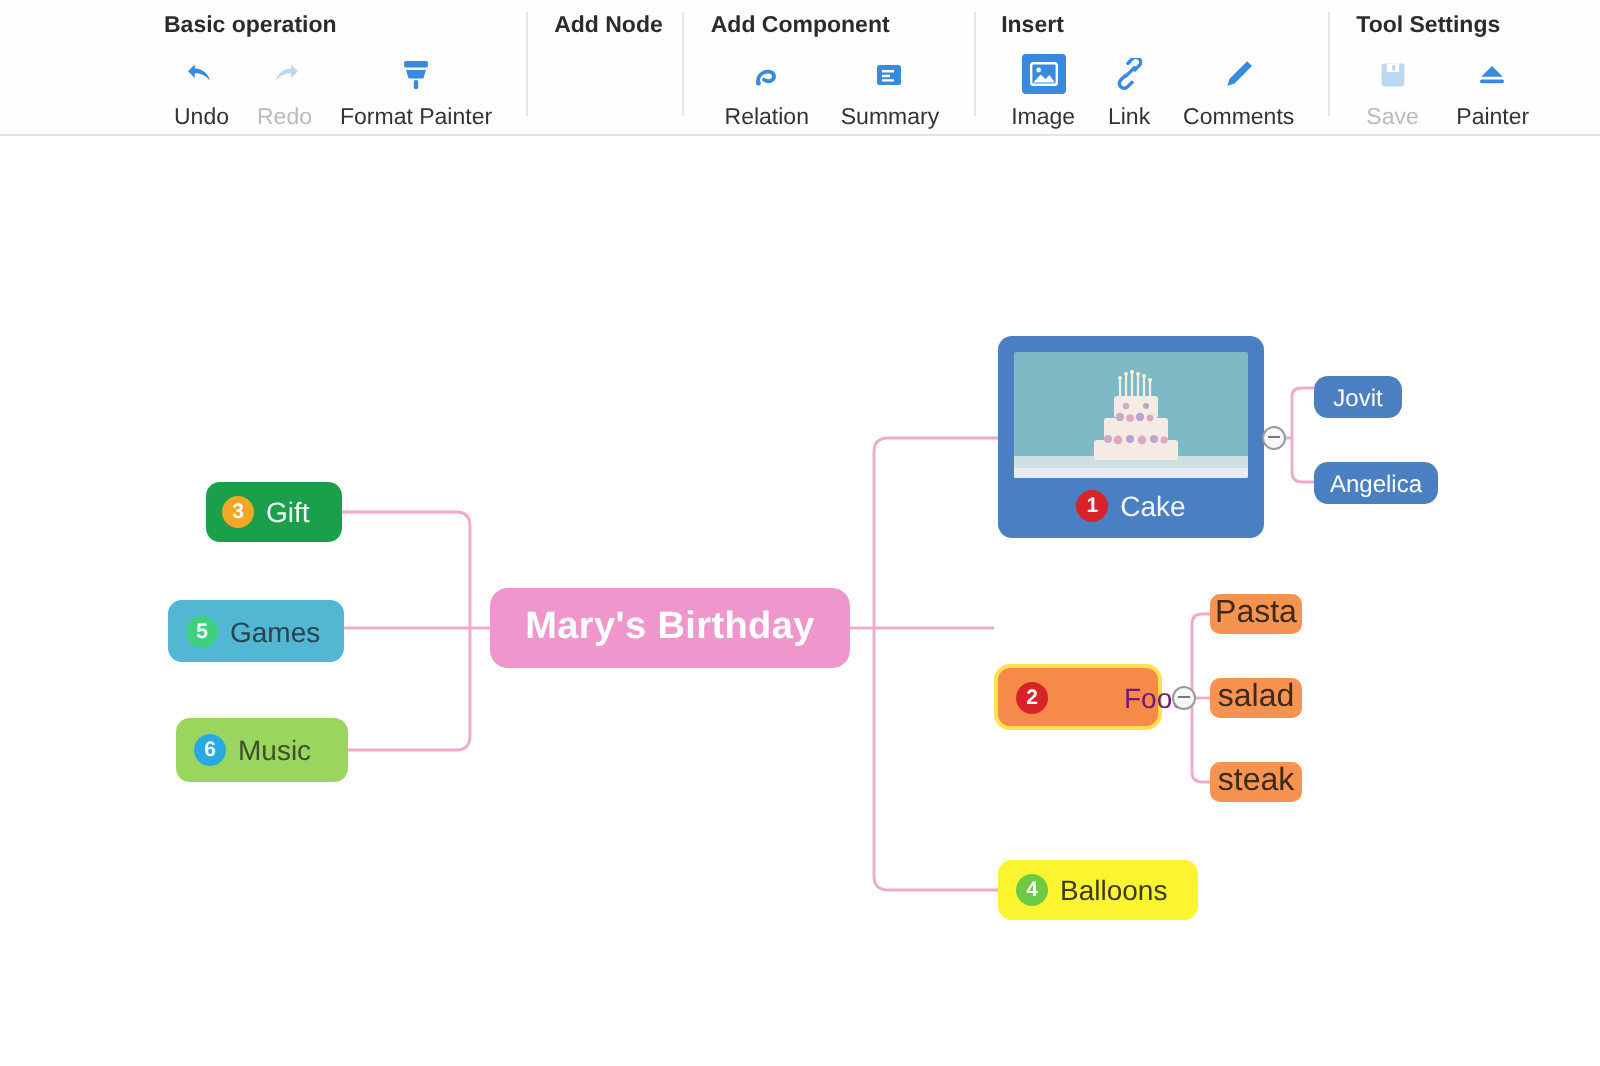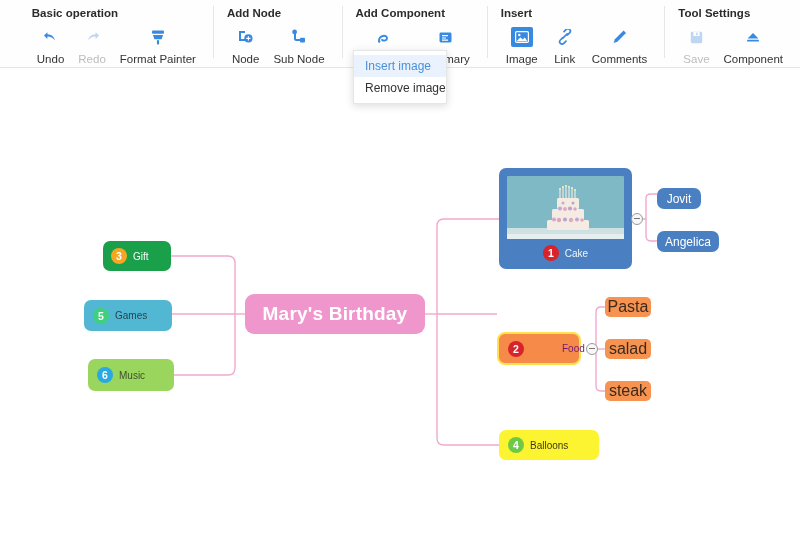--- a/index.html
+++ b/index.html
@@ -94,21 +94,21 @@
     border-radius: 7px;
     white-space: nowrap;
     cursor: pointer;
   }
   .badge {
     width: 16px; height: 16px; border-radius: 50%;
     color: #fff; font-size: 10.5px; font-weight: bold;
     display: flex; align-items: center; justify-content: center;
     flex: 0 0 auto;
   }
-  .ntext { font-size: 10px; }
+  .ntext { font-size: 14px; }
 
   
   #n-root {
     left: 245px; top: 226px; width: 180px; height: 40px;
     background: #ef97cd; border-radius: 9px;
     justify-content: center;
   }
   #n-root .ntext {
     color: #ffffff; font-size: 19px; font-weight: bold;
     letter-spacing: .2px;
@@ -215,42 +215,20 @@
               <rect class="ico-blue" x="6.9" y="11" width="2.2" height="4.6" rx="1"></rect>
             </svg>
           </span>
           <span class="tb-label">Format Painter</span>
         </div>
       </div>
     </div>
 
     <div class="tb-group">
       <div class="tb-title">Add Node</div>
-      <div class="tb-items">
-        <div class="tb-item">
-          <span class="tb-icon">
-            <svg width="17" height="16" viewBox="0 0 17 16">
-              <path class="ico-blue" d="M2 2h6v2H4v6h4v2H2z"></path>
-              <circle class="ico-blue" cx="11.4" cy="9.4" r="4.1"></circle>
-              <path d="M11.4 7.3v4.2M9.3 9.4h4.2" stroke="#fff" stroke-width="1.1"></path>
-            </svg>
-          </span>
-          <span class="tb-label">Node</span>
-        </div>
-        <div class="tb-item wide">
-          <span class="tb-icon">
-            <svg width="17" height="16" viewBox="0 0 17 16">
-              <path class="ico-blue" d="M4 2.5v7.2c0 1.3 1 2.3 2.3 2.3H10v-2H6.6c-.4 0-.6-.2-.6-.6V2.5z"></path>
-              <circle class="ico-blue" cx="4.6" cy="3" r="2.4"></circle>
-              <rect class="ico-blue" x="10" y="8.8" width="5" height="4.6" rx="1"></rect>
-            </svg>
-          </span>
-          <span class="tb-label">Sub Node</span>
-        </div>
-      </div>
     </div>
 
     <div class="tb-group">
       <div class="tb-title">Add Component</div>
       <div class="tb-items">
         <div class="tb-item wide">
           <span class="tb-icon">
             <svg width="17" height="16" viewBox="0 0 17 16">
               <path d="M4 11.5c0-5 8-6.4 8-2.2 0 2.2-3 3-5 1.6" stroke="#3889e0" stroke-width="1.9" fill="none" stroke-linecap="round"></path>
               <circle class="ico-blue" cx="4.2" cy="12.6" r="1.2"></circle>
@@ -318,30 +296,26 @@
           </span>
           <span class="tb-label">Save</span>
         </div>
         <div class="tb-item wide">
           <span class="tb-icon">
             <svg width="18" height="14" viewBox="0 0 18 14">
               <path class="ico-blue" d="M9 3 14.4 8.4H3.6z"></path>
               <rect class="ico-blue" x="3" y="9.8" width="12" height="1.8" rx=".9"></rect>
             </svg>
           </span>
-          <span class="tb-label">Component</span>
+          <span class="tb-label">Painter</span>
         </div>
       </div>
     </div>
   </div>
 
-  <div class="dropdown">
-    <div class="dd-item highlight">Insert image</div>
-    <div class="dd-item">Remove image</div>
-  </div>
 
   <div class="canvas">
 
     <svg class="links" viewBox="0 0 800 465">
       <g fill="none" stroke="#f0a9cd" stroke-width="1.4">
 
         <path d="M245 246 H235"></path>
         <path d="M235 246 V195 Q235 188 228 188 H171"></path>
         <path d="M235 246 H172"></path>
         <path d="M235 246 V300 Q235 307 228 307 H174"></path>

